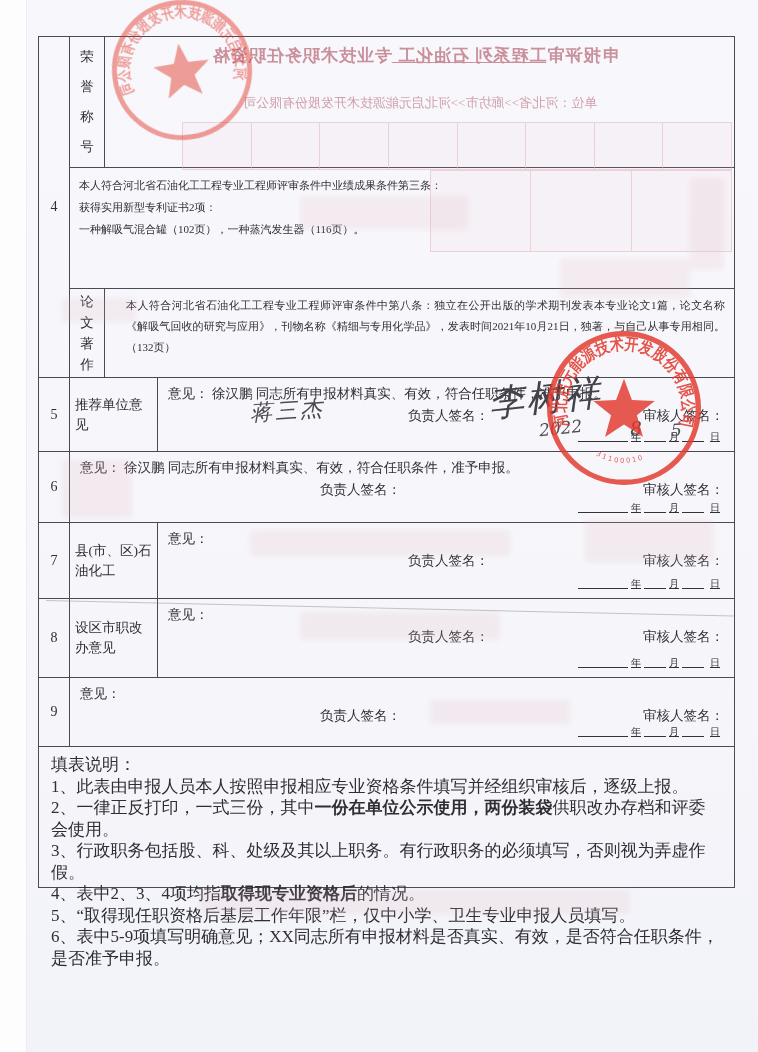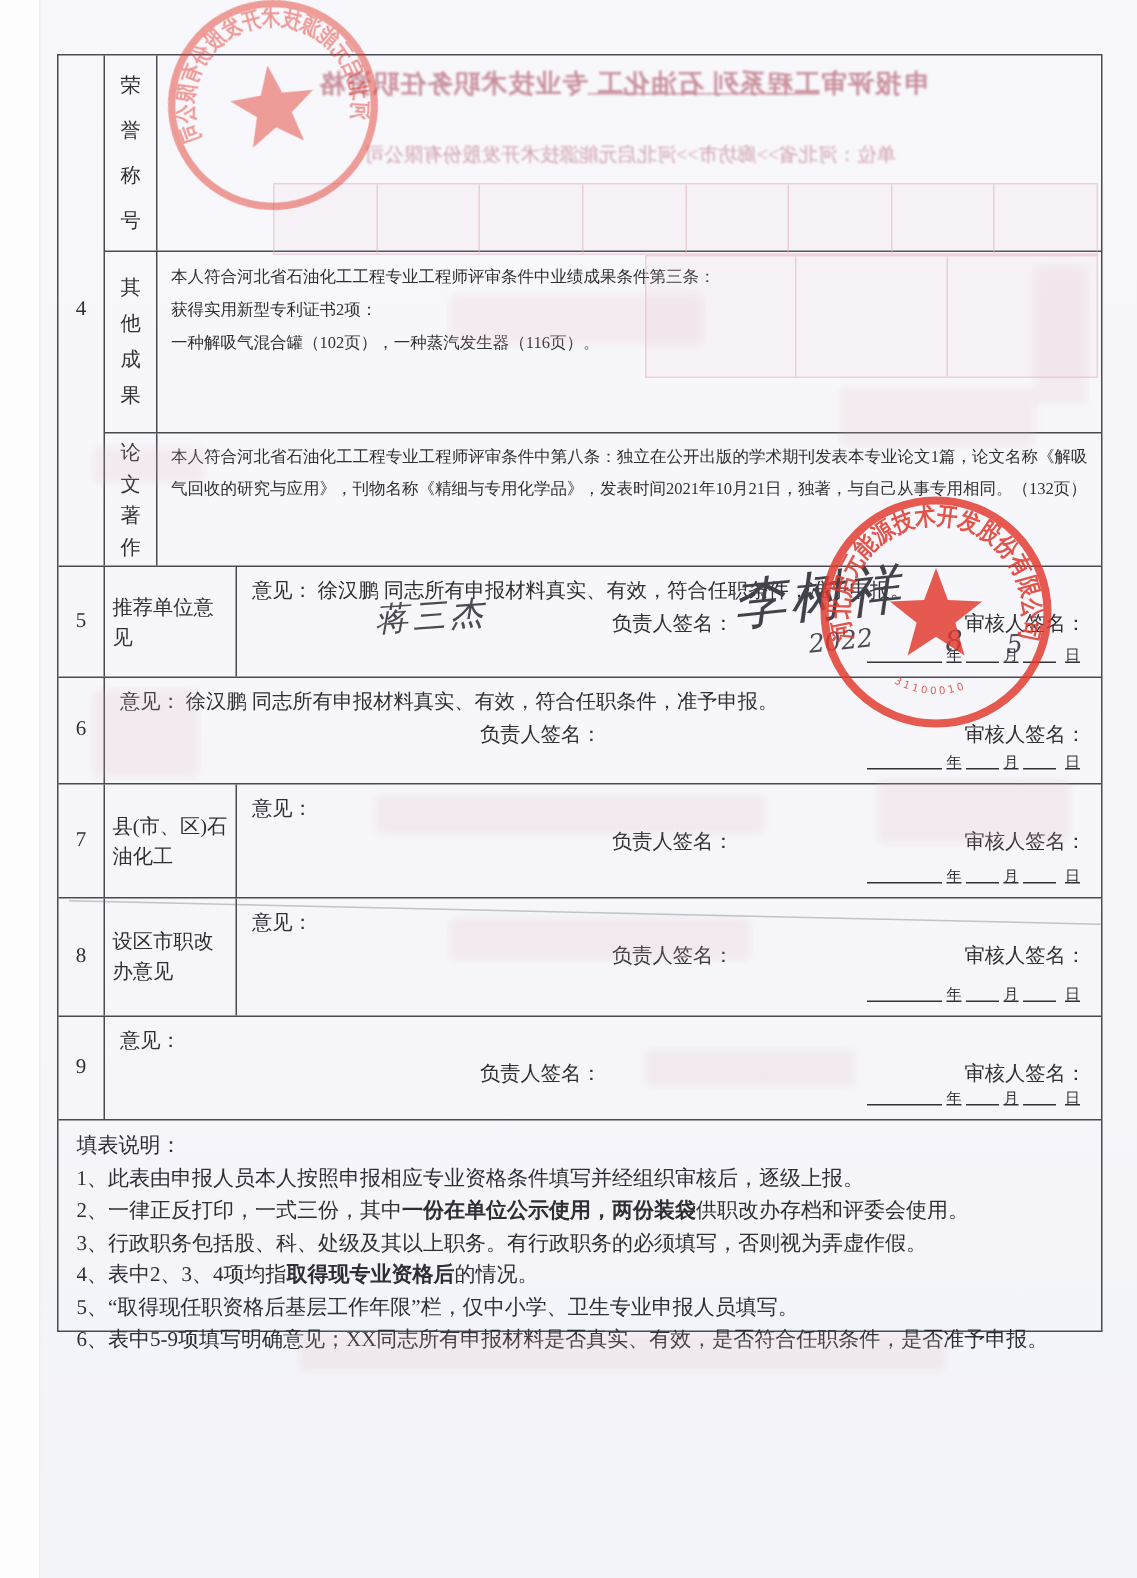--- a/index.html
+++ b/index.html
@@ -30,21 +30,21 @@
   .c-content{flex:1;padding:6px 9px;font-size:11px;line-height:22px;white-space:pre-line;text-align:justify;}
   .c-body{flex:1;position:relative;padding:5px 10px 4px 10px;font-size:13.5px;min-width:0;}
   .op-line{line-height:21px;}
   .sign-line{position:relative;line-height:21px;margin-top:1px;text-align:right;}
   .leader{position:absolute;left:240px;top:0;}
   .date-line{position:absolute;right:14px;bottom:7px;font-size:10px;white-space:nowrap;text-decoration:underline;}
   .bl{display:inline-block;border-bottom:1px solid #333;height:13px;vertical-align:-2px;}
   .bl-y{width:50px;margin-right:3px;}
   .bl-m{width:22px;margin:0 3px;}
   .bl-d{width:22px;margin:0 6px 0 3px;}
-  .notes-cell{flex:1;padding:7px 12px;font-size:14px;line-height:21.5px;}
+  .notes-cell{flex:1;padding:7px 12px;font-size:17px;line-height:21.5px;}
   .note-line b{font-weight:bold;text-align:center;}
 
   
   .hw{position:absolute;font-family:"DejaVu Serif","Liberation Serif",serif;font-style:italic;color:#4a4a52;z-index:6;}
   .hw-reviewer{left:92px;top:18px;font-size:22px;transform:rotate(-4deg);letter-spacing:3px;}
   .hw-leader{left:330px;top:-4px;font-size:36px;transform:rotate(-6deg);letter-spacing:2px;color:#42424a;}
   .hw-year{right:152px;bottom:13px;font-size:17px;transform:rotate(-6deg);}
   .hw-month{right:92px;bottom:12px;font-size:19px;transform:rotate(-4deg);}
   .hw-day{right:52px;bottom:11px;font-size:17px;transform:rotate(-3deg);}
 
@@ -105,28 +105,25 @@
   <div class="trow" style="height:340px;">
     <div class="c-num">4</div>
     <div class="c-subwrap">
       <div class="subrow" style="height:130px;">
         <div class="c-sublabel">
             <span class="tall">荣誉称号</span>
           </div>
         <div class="c-content"></div>
       </div>
       <div class="subrow" style="height:120px;">
-        <div class="c-sublabel">
-            <span>其他成果</span>
-          </div>
         <div class="c-content">本人符合河北省石油化工工程专业工程师评审条件中业绩成果条件第三条：
 获得实用新型专利证书2项：
 一种解吸气混合罐（102页），一种蒸汽发生器（116页）。</div>
       </div>
-      <div class="subrow" style="height:88px;">
+      <div class="subrow" style="height:88px;gap:12px;">
         <div class="c-sublabel">
             <span style="line-height:21px;">论文著作</span>
           </div>
         <div class="c-content" style="line-height:21px;">本人符合河北省石油化工工程专业工程师评审条件中第八条：独立在公开出版的学术期刊发表本专业论文1篇，论文名称《解吸气回收的研究与应用》，刊物名称《精细与专用化学品》，发表时间2021年10月21日，独著，与自己从事专用相同。（132页）</div>
       </div>
     </div>
   </div>
 
   <div class="trow" style="height:73px;">
     <div class="c-num">5</div>

